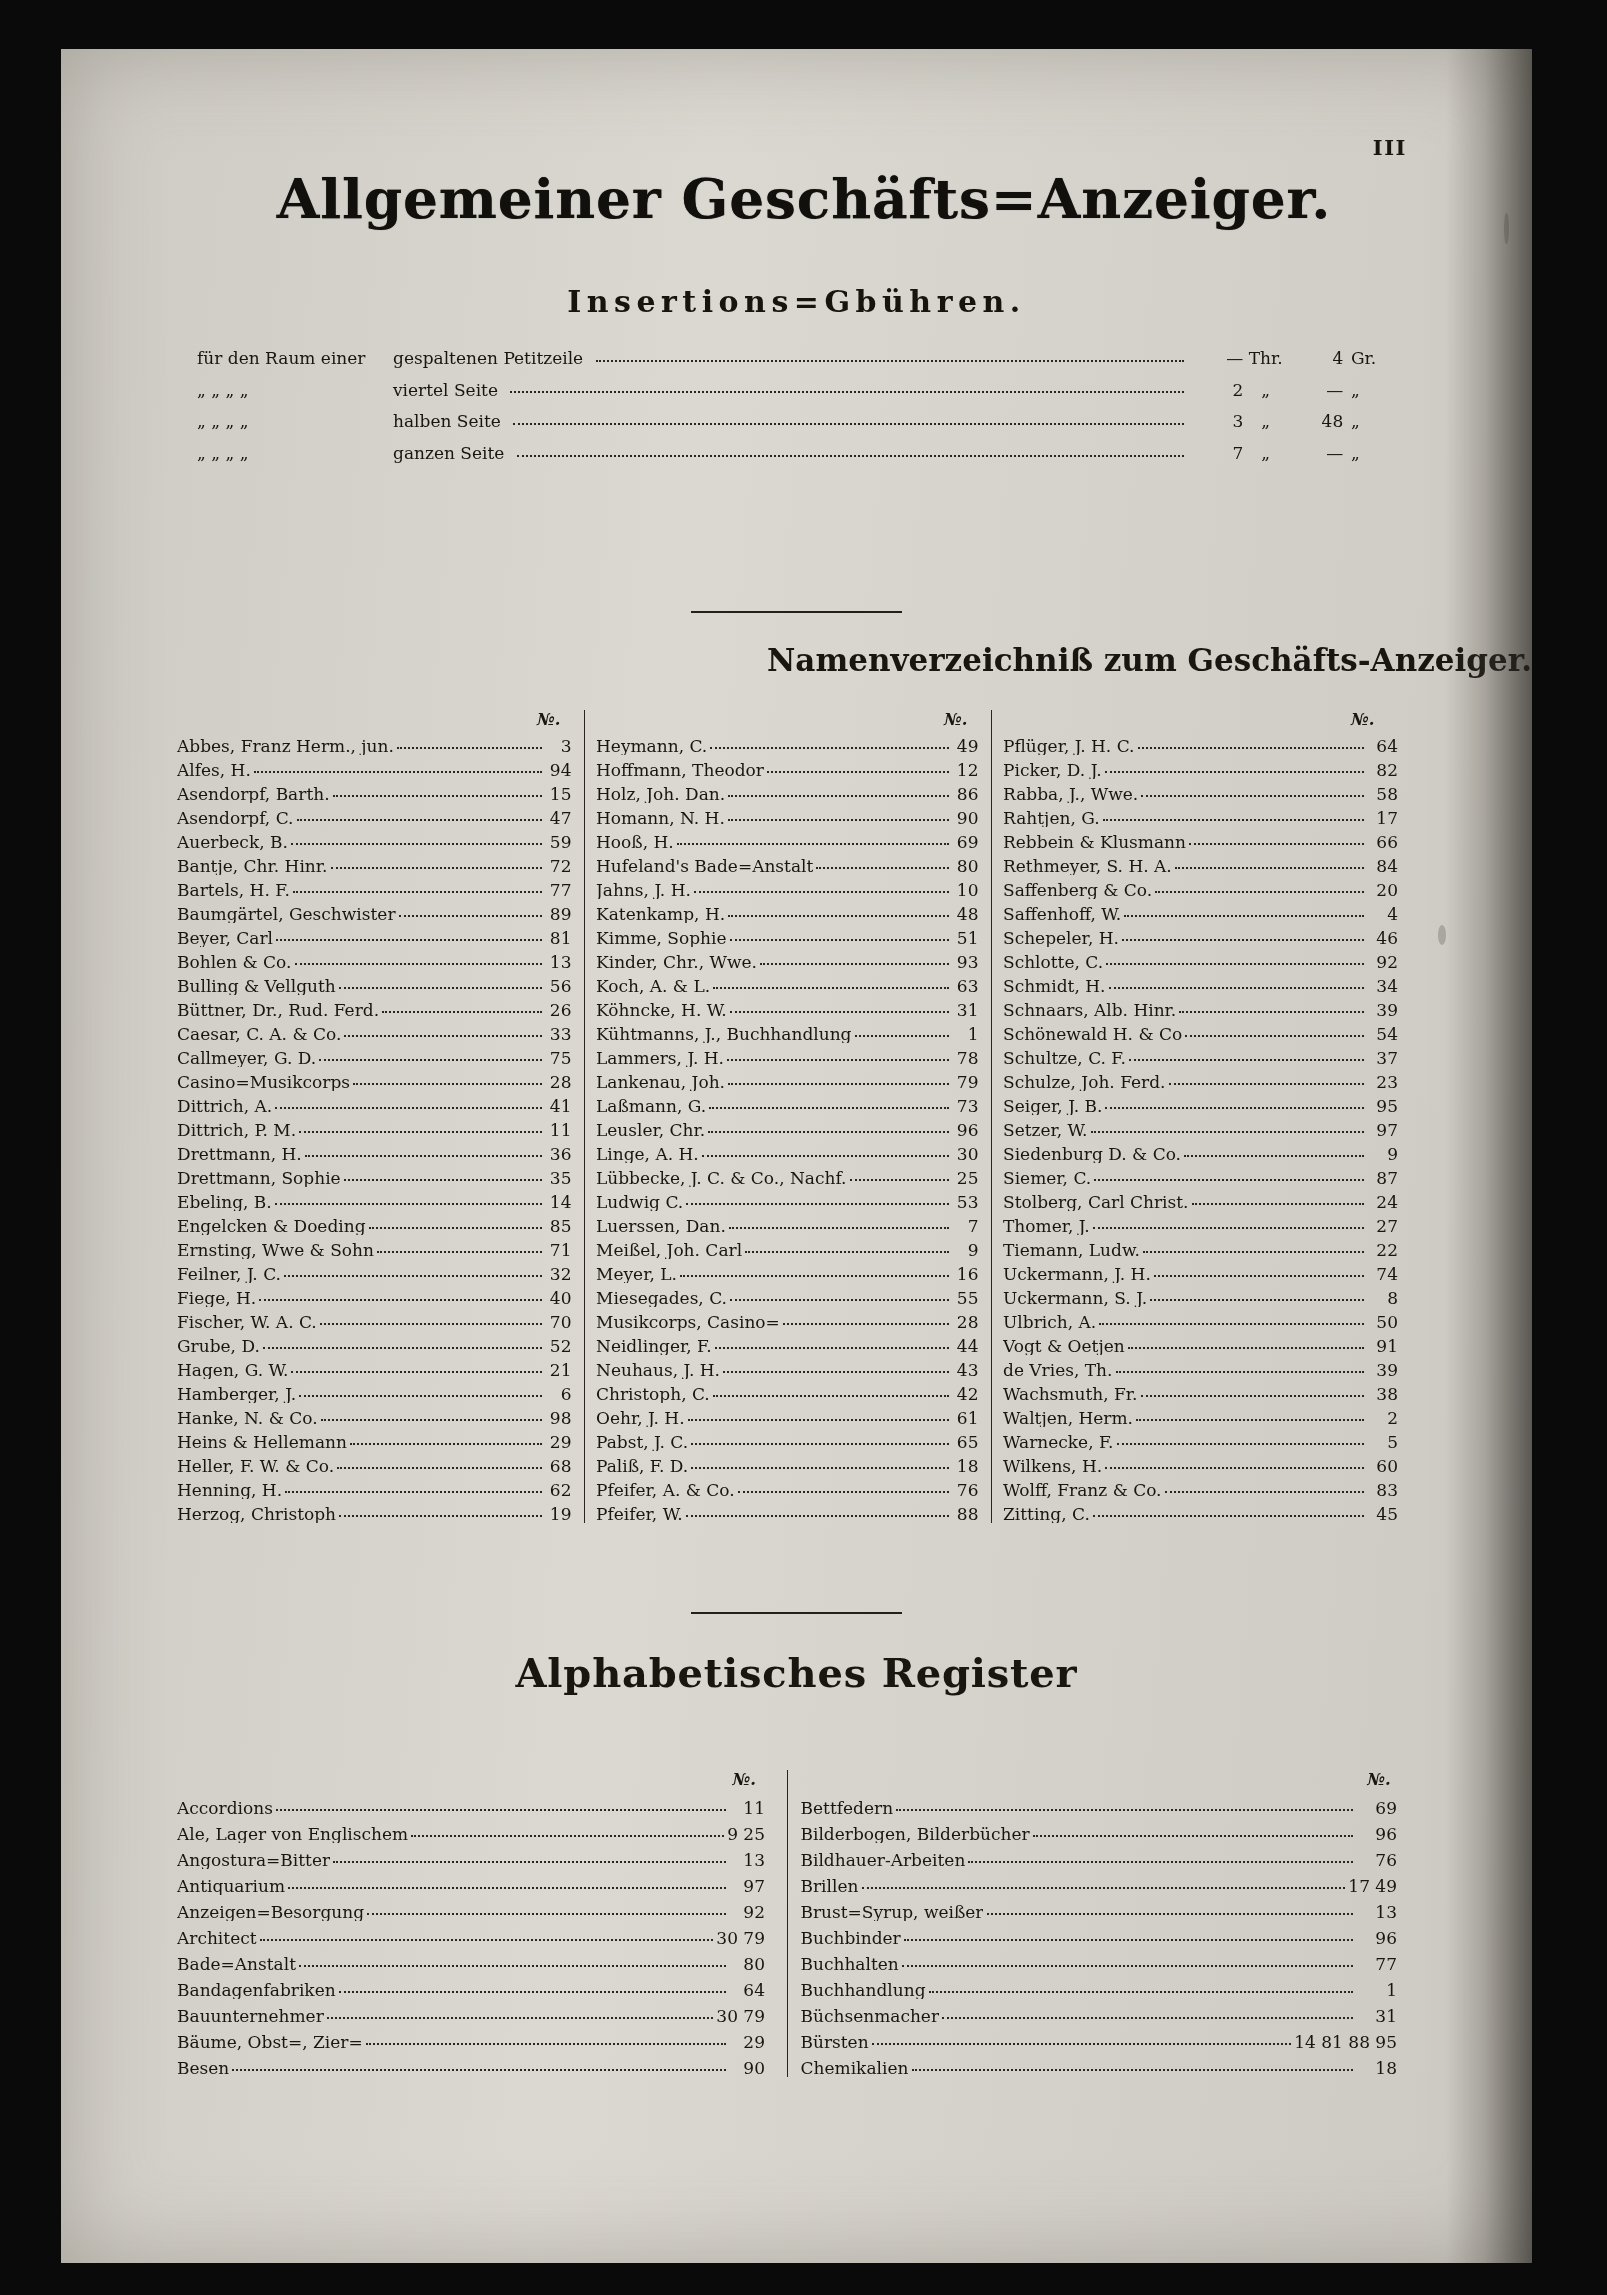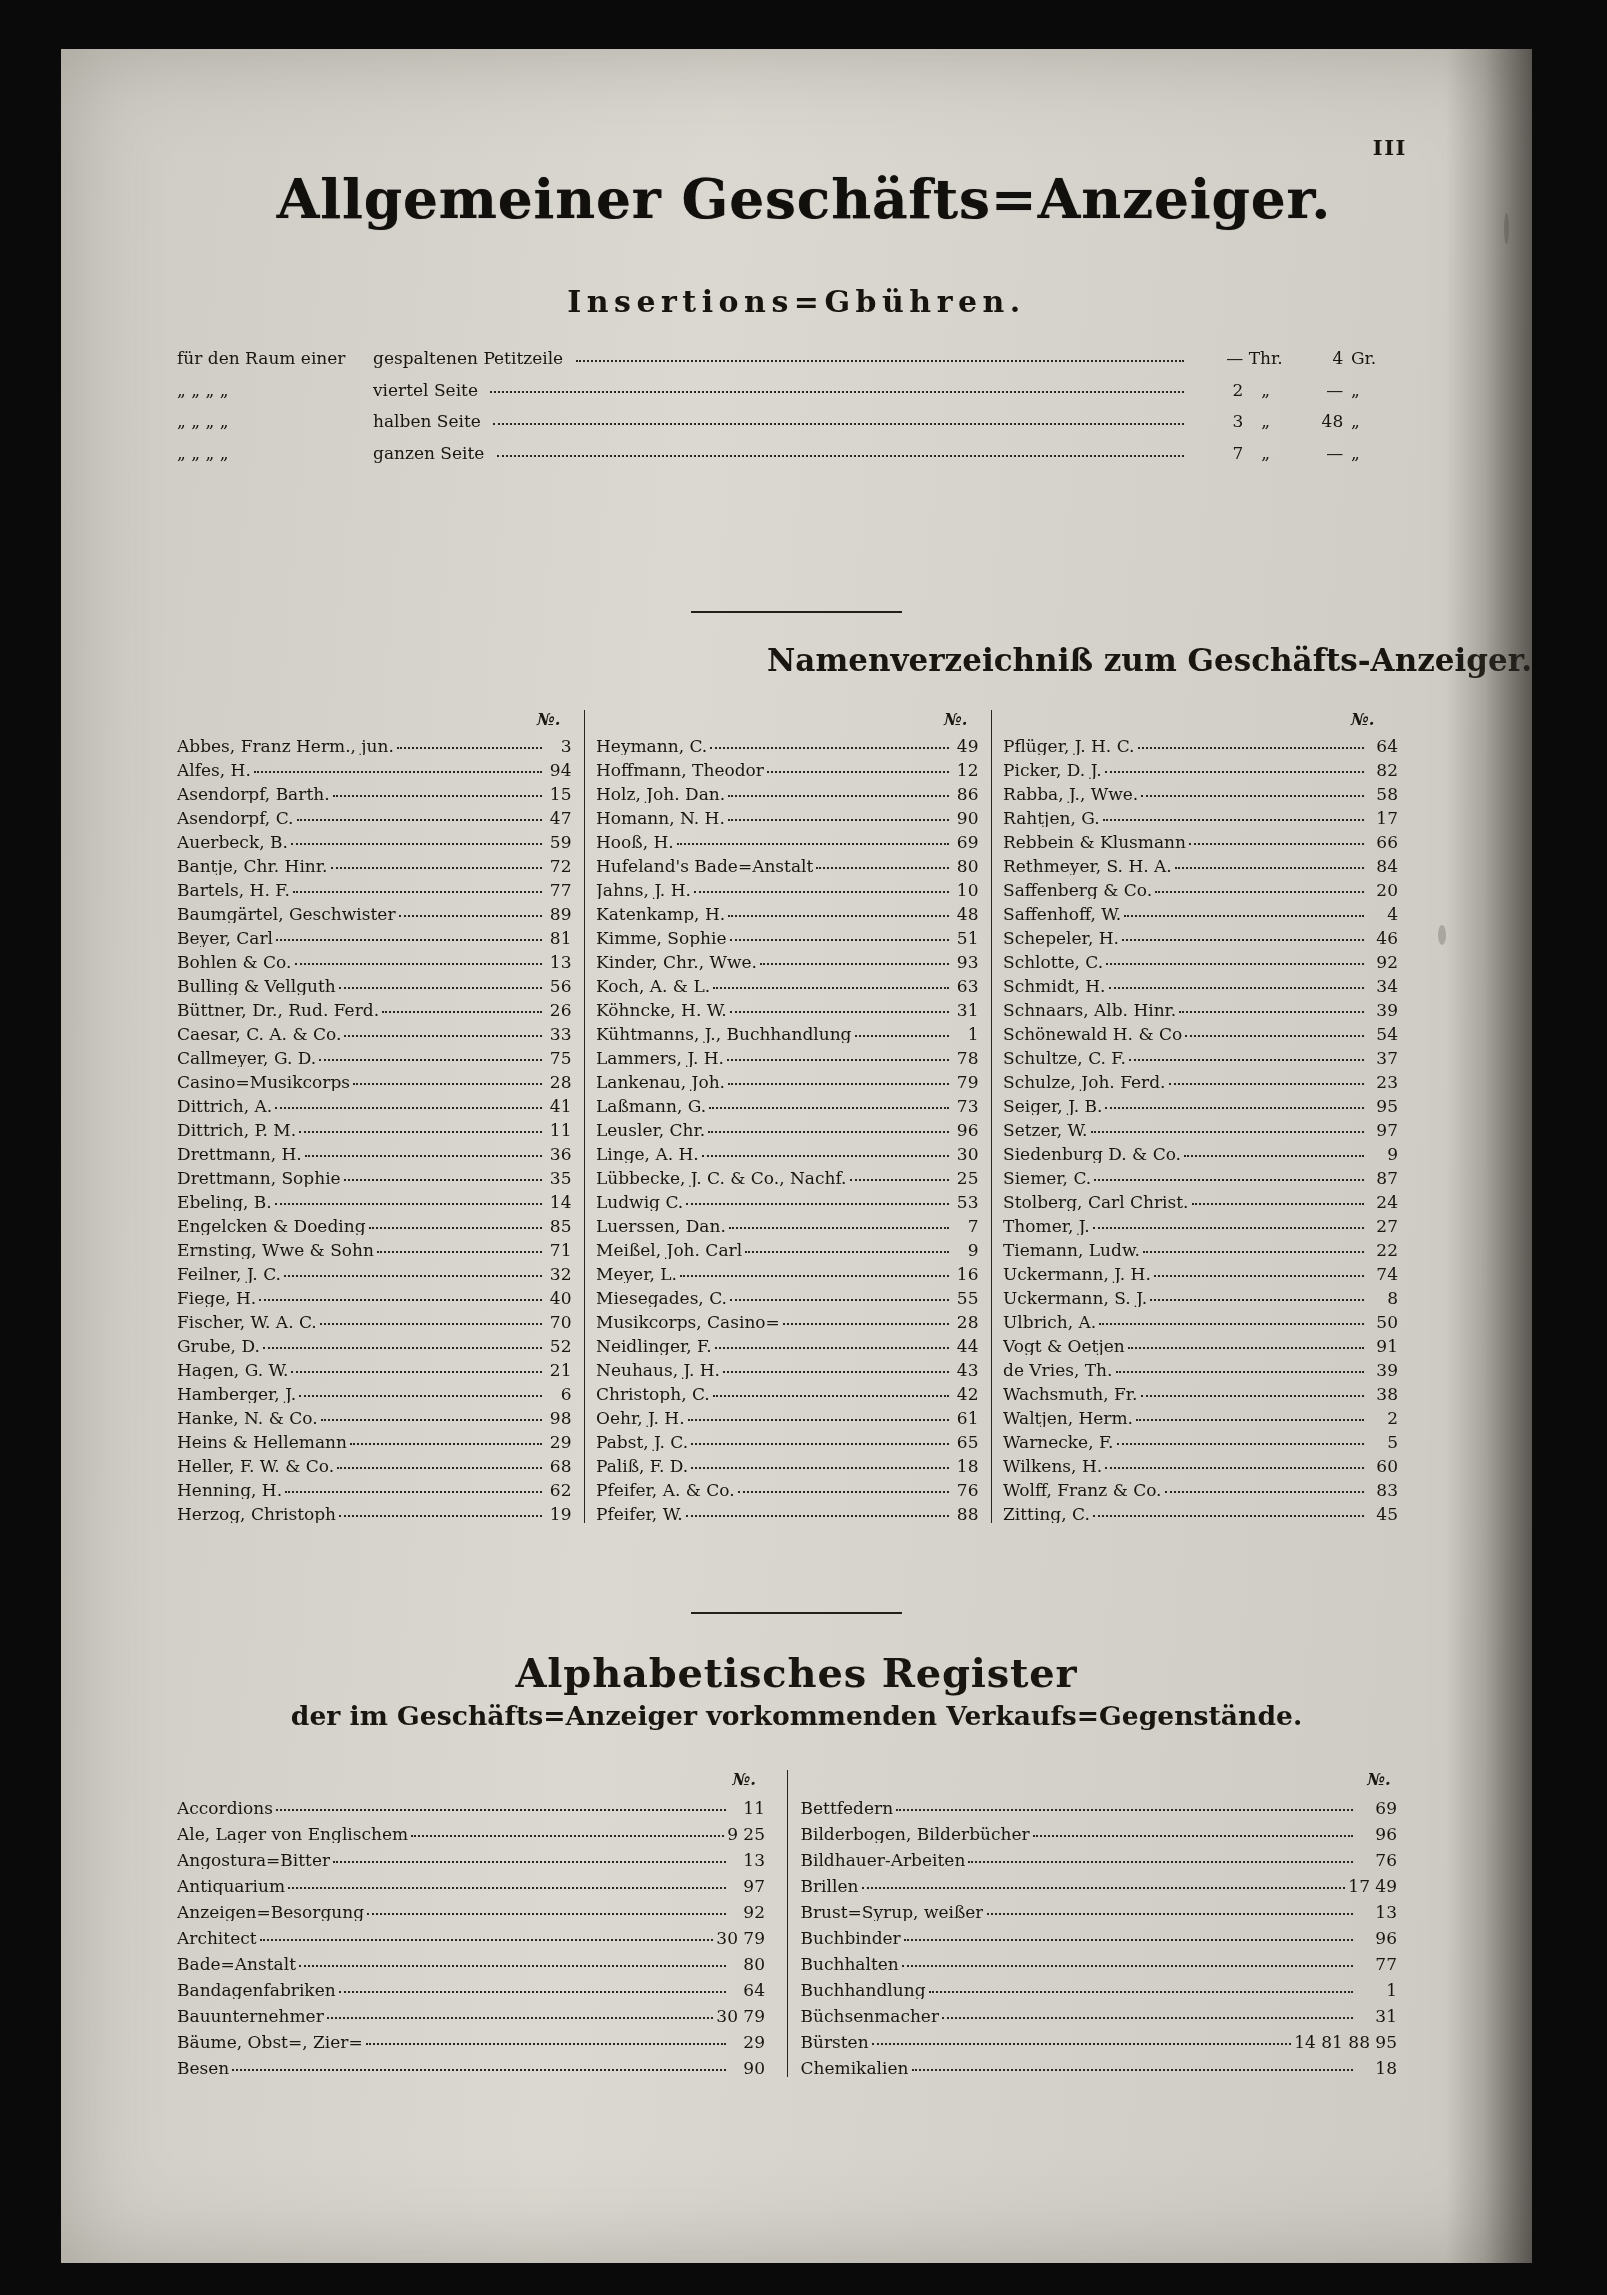--- a/index.html
+++ b/index.html
@@ -88,20 +88,21 @@
   }
   .fee-row {
     display: flex;
     align-items: flex-end;
     margin-bottom: 11.7px;
     white-space: nowrap;
   }
   .fee-pre {
     width: 196px;
     flex: 0 0 196px;
+    margin-left: 20px;
   }
   .fee-label {
     flex: 0 0 auto;
     padding-right: 7.8px;
   }
   .fee-dots {
     flex: 1 1 auto;
     border-bottom: 2.3px dotted #2a241c;
     margin: 0 4.7px 6.3px 4.7px;
     height: 7.8px;
@@ -786,21 +787,20 @@
               <span class="nm">Zitting, C.</span>
               <span class="dots"></span>
               <span class="pg">45</span>
             </div>
         </div>
       </div>
 
       <div class="rule" style="left:630px; top:1563px; width:211px;"></div>
 
       <div class="reg-title">Alphabetisches Register</div>
-      <div class="reg-sub">der im Geschäfts=Anzeiger vorkommenden Verkaufs=Gegenstände.</div>
 
       <div class="reg">
         <div class="reg-col left">
           <div class="colhead">№.</div>
           <div class="e">
               <span class="nm">Accordions</span>
               <span class="dots"></span>
               <span class="pg">11</span>
             </div>
           <div class="e">

